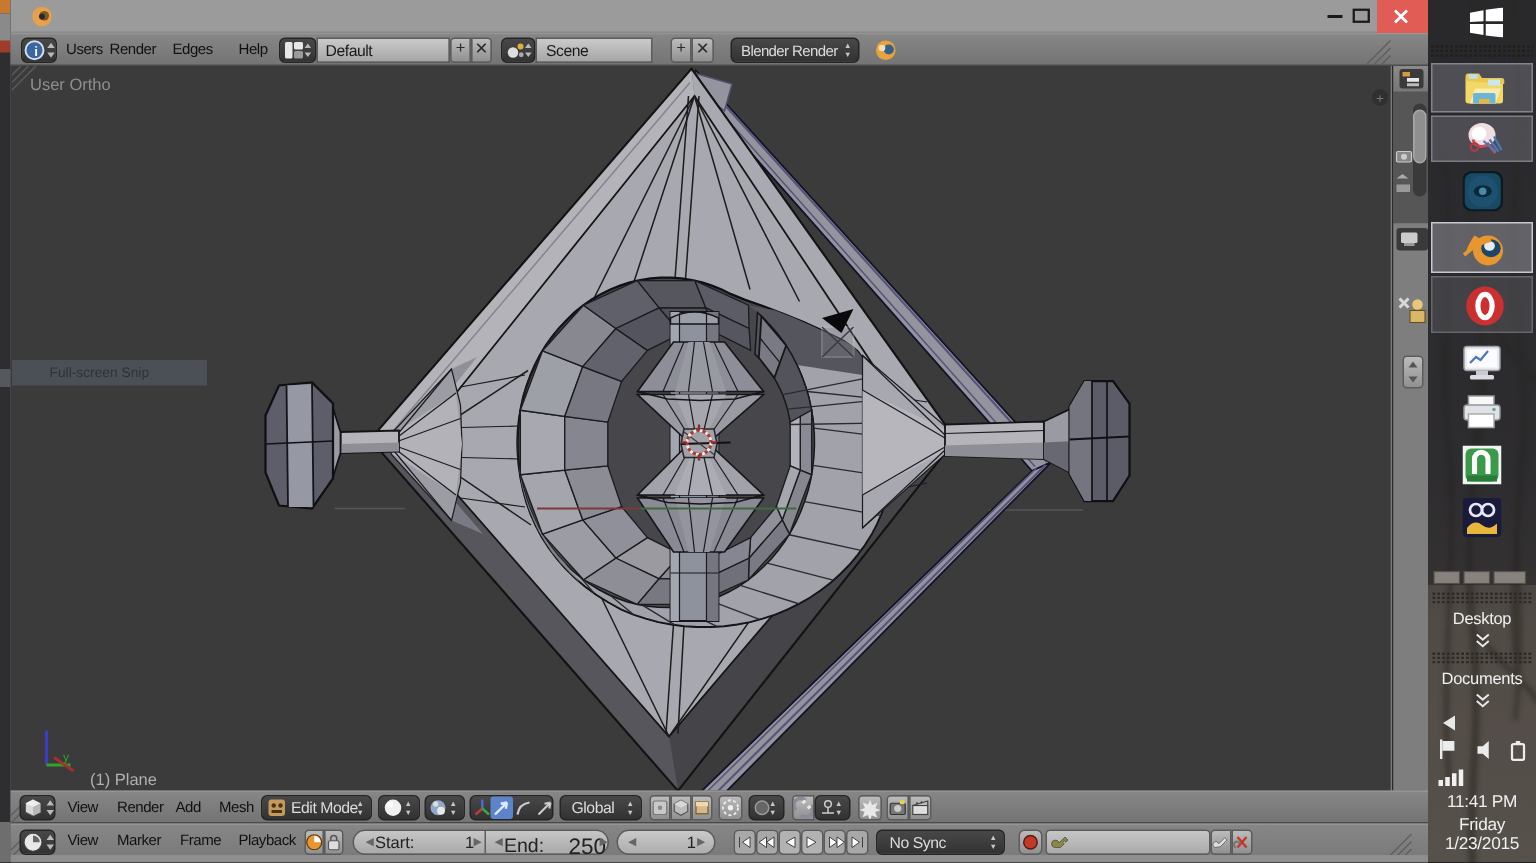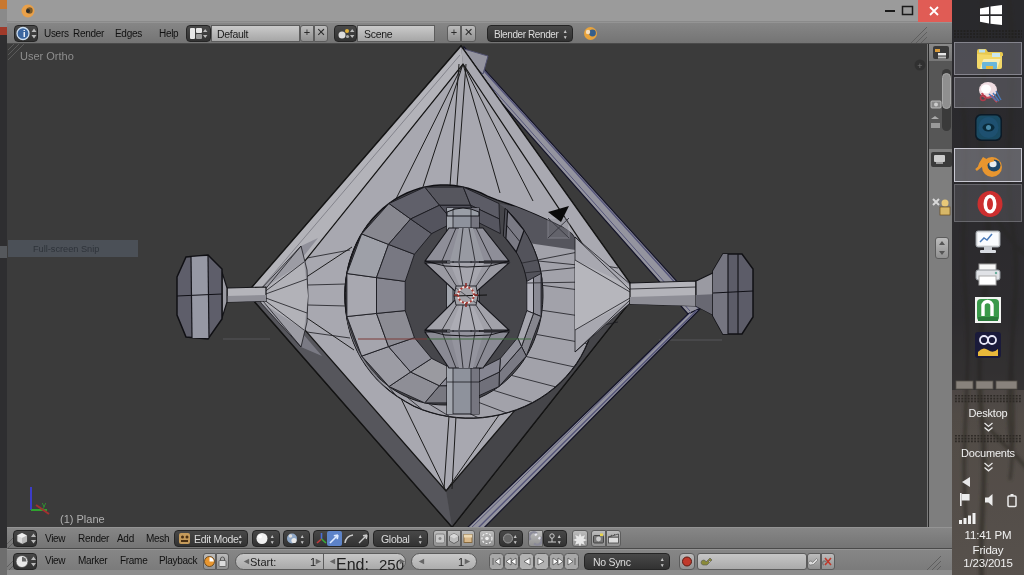--- a/index.html
+++ b/index.html
@@ -544,21 +544,21 @@
  <div class="sb" style="left:216px;top:3px;width:13px;height:17px;border-radius:0 3px 3px 0"><svg width="11" height="15">
             <rect x="2" y="6.5" width="7" height="6" rx="1" fill="#ddd" stroke="#555" stroke-width="0.8"></rect>
             <path d="M3.5,6.5 v-1.5 a2,2 0 0 1 4,0 v1.5" fill="none" stroke="#555" stroke-width="1"></path>
           </svg></div>
  <div class="abs" style="left:235px;top:3px;width:171px;height:17px;background:linear-gradient(#c6c6c6,#a9a9a9);border:1px solid #5c5c5c;border-radius:9px">
    <span style="position:absolute;left:14px;top:2px;font-size:11px;color:#222">Start:</span>
    <span style="position:absolute;left:74px;top:2px;font-size:11px;color:#222">1</span>
    <span style="position:absolute;left:6px;top:2px;font-size:9px;color:#666">◄</span>
    <span style="position:absolute;left:78px;top:2px;font-size:9px;color:#666">►</span>
    <div class="abs" style="left:87px;top:0;width:1px;height:15px;background:#5c5c5c"></div>
-   <span style="position:absolute;left:100px;top:2px;font-size:16px;color:#222">End:</span>
+   <span style="position:absolute;left:100px;top:2px;font-size:13px;color:#222">End:</span>
    <span style="position:absolute;left:143px;top:2px;font-size:15px;color:#222">250</span>
    <span style="position:absolute;left:92px;top:2px;font-size:9px;color:#666">◄</span>
    <span style="position:absolute;left:162px;top:2px;font-size:9px;color:#666">►</span>
  </div>
  <div class="abs" style="left:411px;top:3px;width:66px;height:17px;background:linear-gradient(#c9c9c9,#adadad);border:1px solid #5c5c5c;border-radius:9px">
    <span style="position:absolute;right:12px;top:2px;font-size:11px;color:#222">1</span>
    <span style="position:absolute;left:5px;top:2px;font-size:9px;color:#666">◄</span>
    <span style="position:absolute;right:4px;top:2px;font-size:9px;color:#666">►</span>
  </div>
  <div class="abs" style="left:489px;top:3px">

